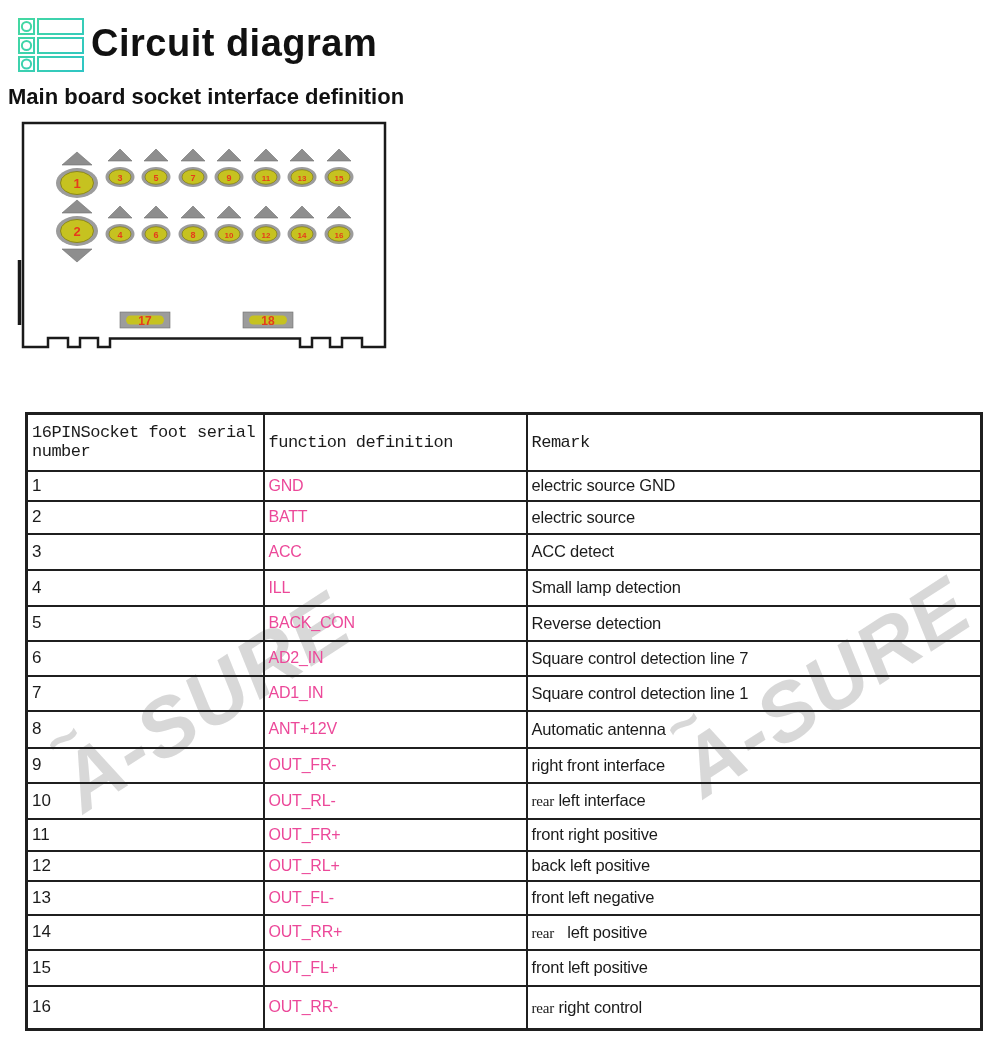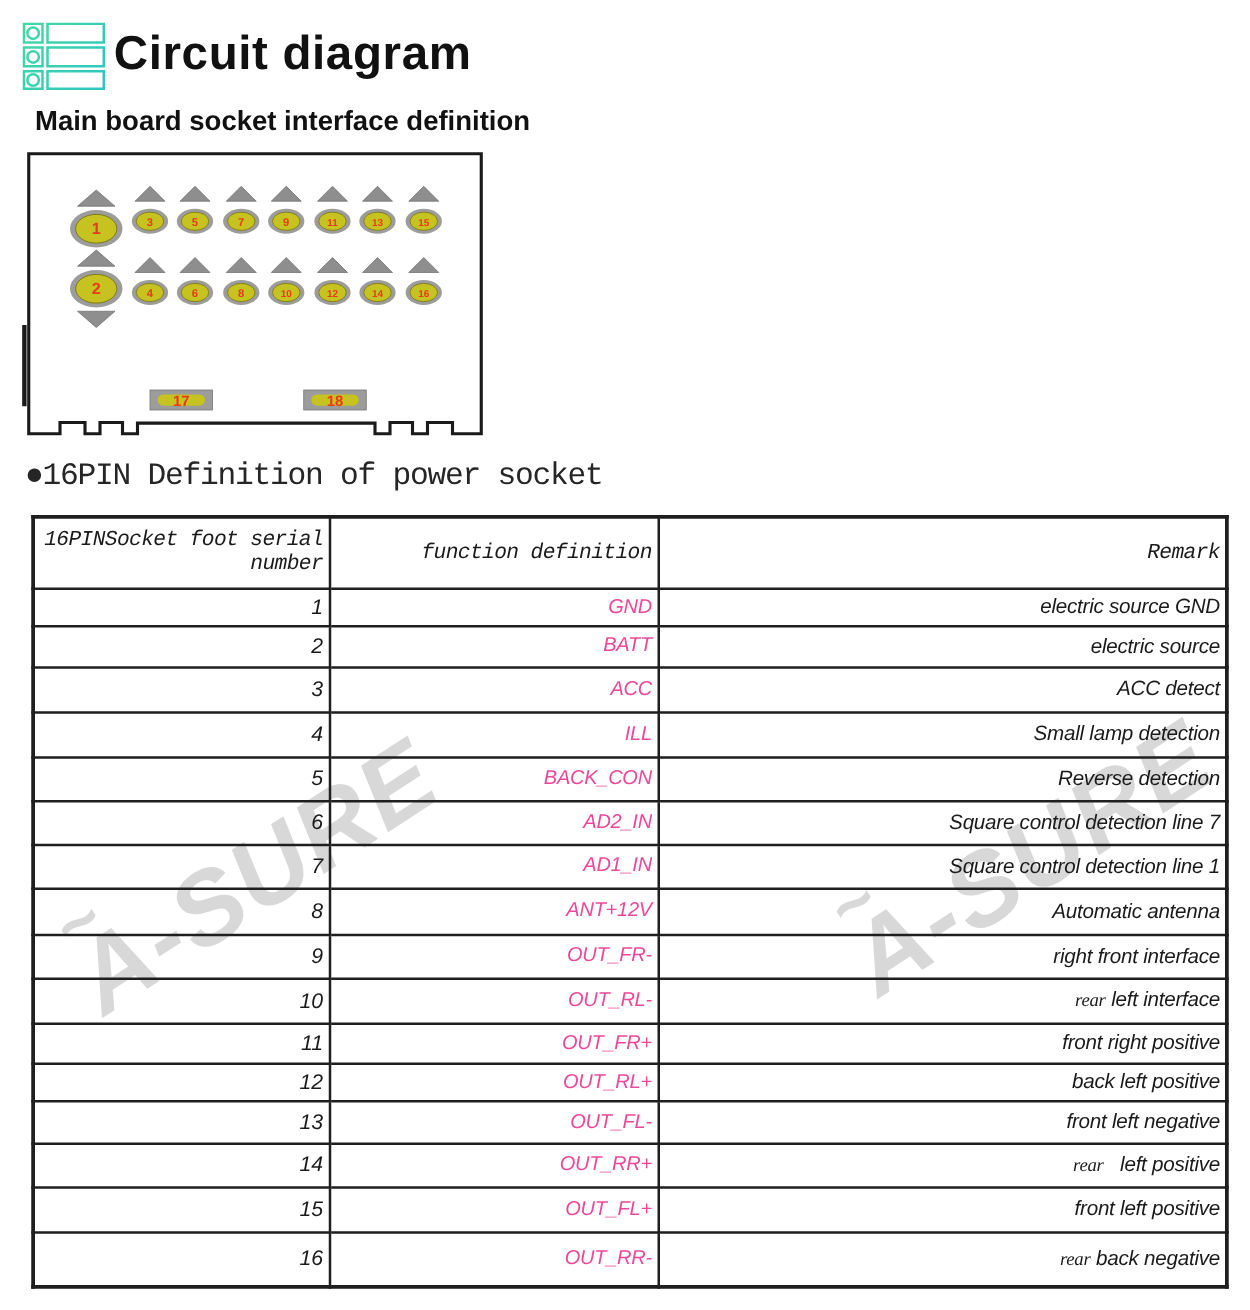--- a/index.html
+++ b/index.html
@@ -3,43 +3,43 @@
 <meta charset="utf-8">
 <style>
   html,body{margin:0;padding:0;background:#ffffff;}
   .page{position:relative;width:1000px;height:1048px;background:#fff;overflow:hidden;
         font-family:"Liberation Sans",sans-serif;color:#141414;padding-left:34px;}
 
   
   .app-icon{position:absolute;left:18px;top:18px;}
   .title{position:absolute;left:91px;top:22px;font-size:38px;font-weight:600;
          letter-spacing:0.5px;color:#111;}
-  .subtitle{position:absolute;left:28px;top:84px;font-size:22px;font-weight:600;color:#111;}
+  .subtitle{position:absolute;left:8px;top:84px;font-size:22px;font-weight:600;color:#111;}
 
   
   .socket-svg{position:absolute;left:10px;top:115px;}
   .pin-num{fill:#e63b1c;font-family:"Liberation Sans",sans-serif;font-weight:bold;}
 
   
   .section-heading{position:absolute;left:20px;top:366px;font-family:"Liberation Mono",monospace;
          font-size:25px;font-weight:400;letter-spacing:-1px;color:#262626;white-space:nowrap;}
 
   
   .watermark{position:absolute;font-style:italic;font-weight:800;font-size:82px;
          color:rgba(184,184,184,0.55);transform:rotate(-33deg);letter-spacing:2px;
          white-space:nowrap;z-index:0;}
   .watermark .accent{position:absolute;left:6px;top:-34px;font-size:58px;letter-spacing:0;}
   .wm1{left:42px;top:655px;}
   .wm2{left:662px;top:640px;}
 
   
   .pin-table{position:absolute;left:25px;top:412px;width:955px;z-index:1;
          border-collapse:collapse;table-layout:fixed;background:transparent;}
-  .pin-table th,.pin-table td{border:2px solid #1f1f1f;text-align:right;vertical-align:middle;
-         padding:0 4px;overflow:hidden;background:transparent;font-style:italic;}
+  .pin-table th,.pin-table td{border:2px solid #1f1f1f;text-align:left;vertical-align:middle;
+         padding:0 4px;overflow:hidden;background:transparent;}
   .pin-table{border:3px solid #1f1f1f;}
   .pin-table thead tr{height:57px;}
   .pin-table th{font-family:"Liberation Mono",monospace;font-size:17px;font-weight:400;
          letter-spacing:-0.5px;white-space:pre-line;color:#1b1b1b;}
   td.c1{font-size:17px;color:#1b1b1b;}
   td.c2{font-size:16px;letter-spacing:-0.2px;color:#ec4899;}
   td.c3{font-size:16.5px;letter-spacing:-0.2px;color:#1b1b1b;}
   td.c3 .rm{white-space:pre;}
   .serif{font-family:"Liberation Serif",serif;font-size:15px;white-space:pre;}
   tbody tr:nth-child(1){height:30px;} tbody tr:nth-child(2){height:33px;}
@@ -189,21 +189,20 @@
       <rect x="116" y="200.5" width="38" height="9" rx="4.5" ry="4.5" fill="#c6c220"></rect>
       <text class="pin-num" x="135" y="210" font-size="12" text-anchor="middle">17</text>
     </g>
     <g>
       <rect x="233" y="197" width="50" height="16" fill="#9c9c9c" stroke="#6f6f6f" stroke-width="0.6"></rect>
       <rect x="239" y="200.5" width="38" height="9" rx="4.5" ry="4.5" fill="#c6c220"></rect>
       <text class="pin-num" x="258" y="210" font-size="12" text-anchor="middle">18</text>
     </g>
   </svg>
 
-  <div class="section-heading">●16PIN Definition of power socket</div>
 
   <div class="watermark wm1">
     <span class="accent">~</span>
     <span>A-SURE</span>
   </div>
   <div class="watermark wm2">
     <span class="accent">~</span>
     <span>A-SURE</span>
   </div>
 
@@ -293,17 +292,17 @@
         <td class="c3"><span class="serif">rear</span><span class="rm">   left positive</span></td>
       </tr>
       <tr>
         <td class="c1">15</td>
         <td class="c2">OUT_FL+</td>
         <td class="c3"><span class="serif"></span><span class="rm">front left positive</span></td>
       </tr>
       <tr>
         <td class="c1">16</td>
         <td class="c2">OUT_RR-</td>
-        <td class="c3"><span class="serif">rear</span><span class="rm"> back negative</span></td>
+        <td class="c3"><span class="serif">rear</span><span class="rm"> right control</span></td>
       </tr>
     </tbody>
   </table>
 </div>
 
 </body></html>

